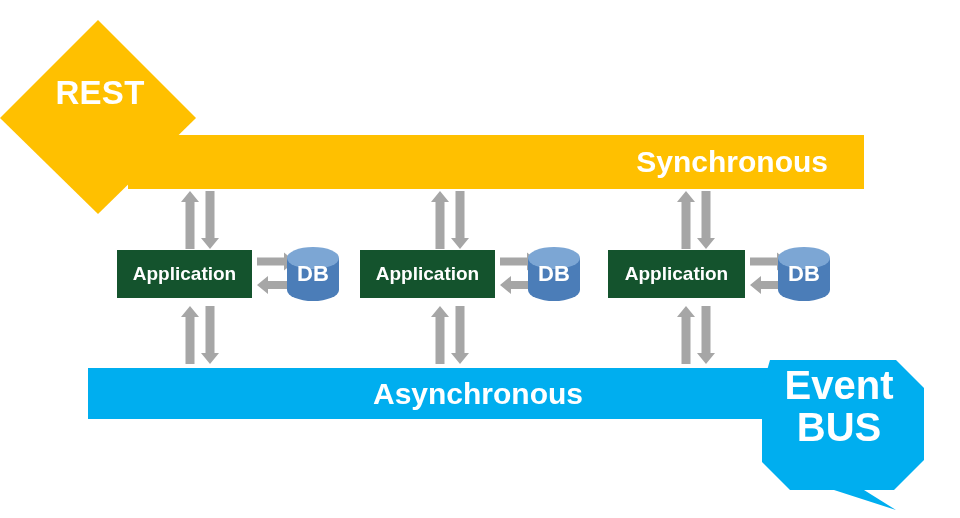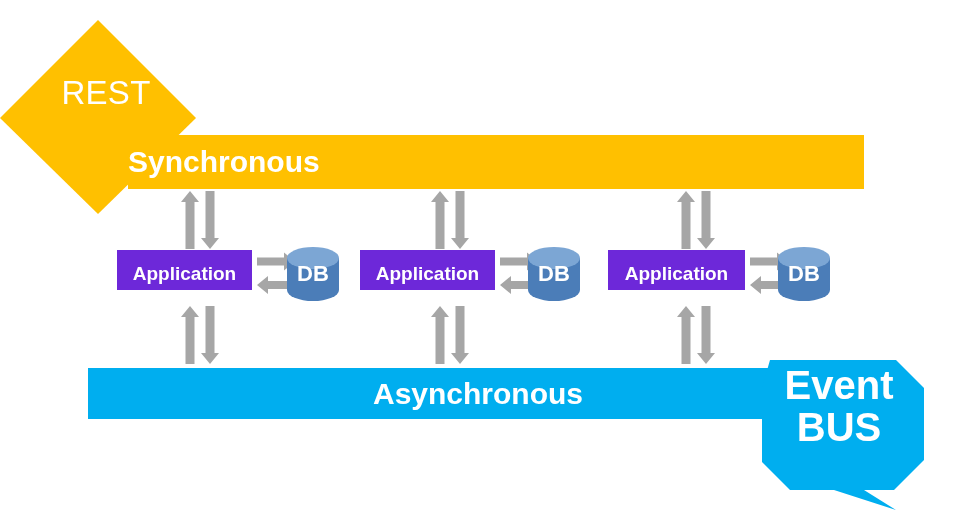--- a/index.html
+++ b/index.html
@@ -21,46 +21,46 @@
 
   
   #rest-api-shape {
     left: 0px;
     top: 18px;
     width: 200px;
     height: 198px;
   }
   #rest-api-shape svg { display: block; }
   #rest-api-label {
-    left: 8px;
+    left: 2px;
     top: 72px;
     width: 196px;
     text-align: center;
     color: #ffffff;
     font-size: 33px;
-    font-weight: normal;
+    font-weight: bold;
     line-height: 42px;
     letter-spacing: 0.3px;
     pointer-events: none;
   }
   #rest-api-label .l2 { display: block; }
 
   
   #sync-bar {
     left: 128px;
     top: 135px;
     width: 736px;
     height: 54px;
     background: #FFC000;
   }
   #sync-bar-label {
     left: 128px;
     top: 141px;
     width: 700px;
-    text-align: left;
+    text-align: right;
     color: #ffffff;
     font-size: 30px;
     font-weight: bold;
     line-height: 42px;
   }
 
   
   #async-bar {
     left: 88px;
     top: 368px;
@@ -94,22 +94,22 @@
     text-align: center;
     color: #ffffff;
     font-size: 40px;
     font-weight: bold;
     line-height: 42px;
   }
   #event-bus-label .l2 { display: block; }
 
   
   .app-box {
-    height: 40px;
-    background: #6d28d9;
+    height: 48px;
+    background: #14532d;
     top: 250px;
   }
   .app-box-label {
     position: absolute;
     left: 0;
     right: 0;
     top: 0;
     height: 48px;
     line-height: 48px;
     text-align: center;

